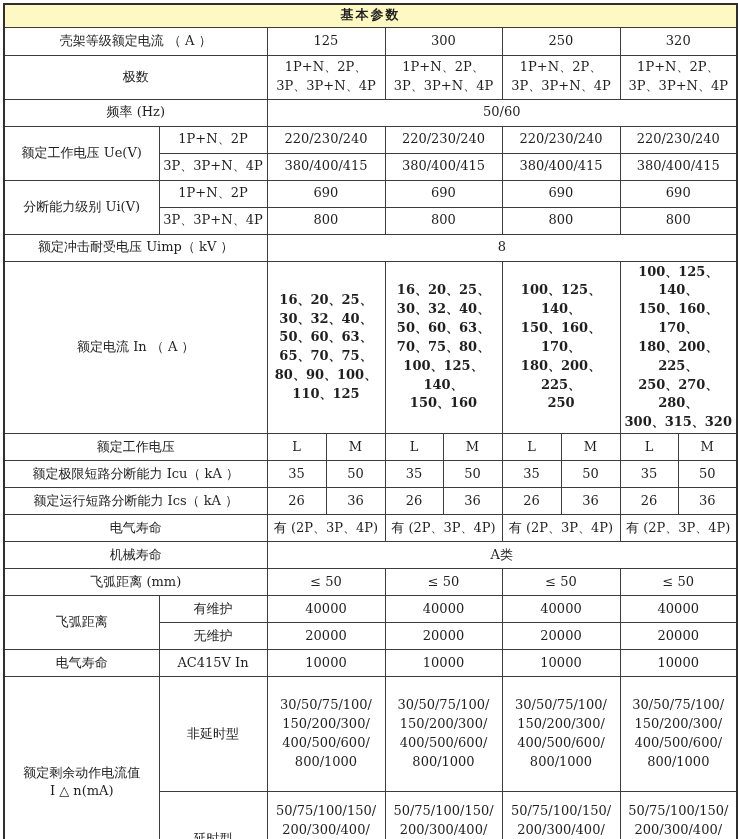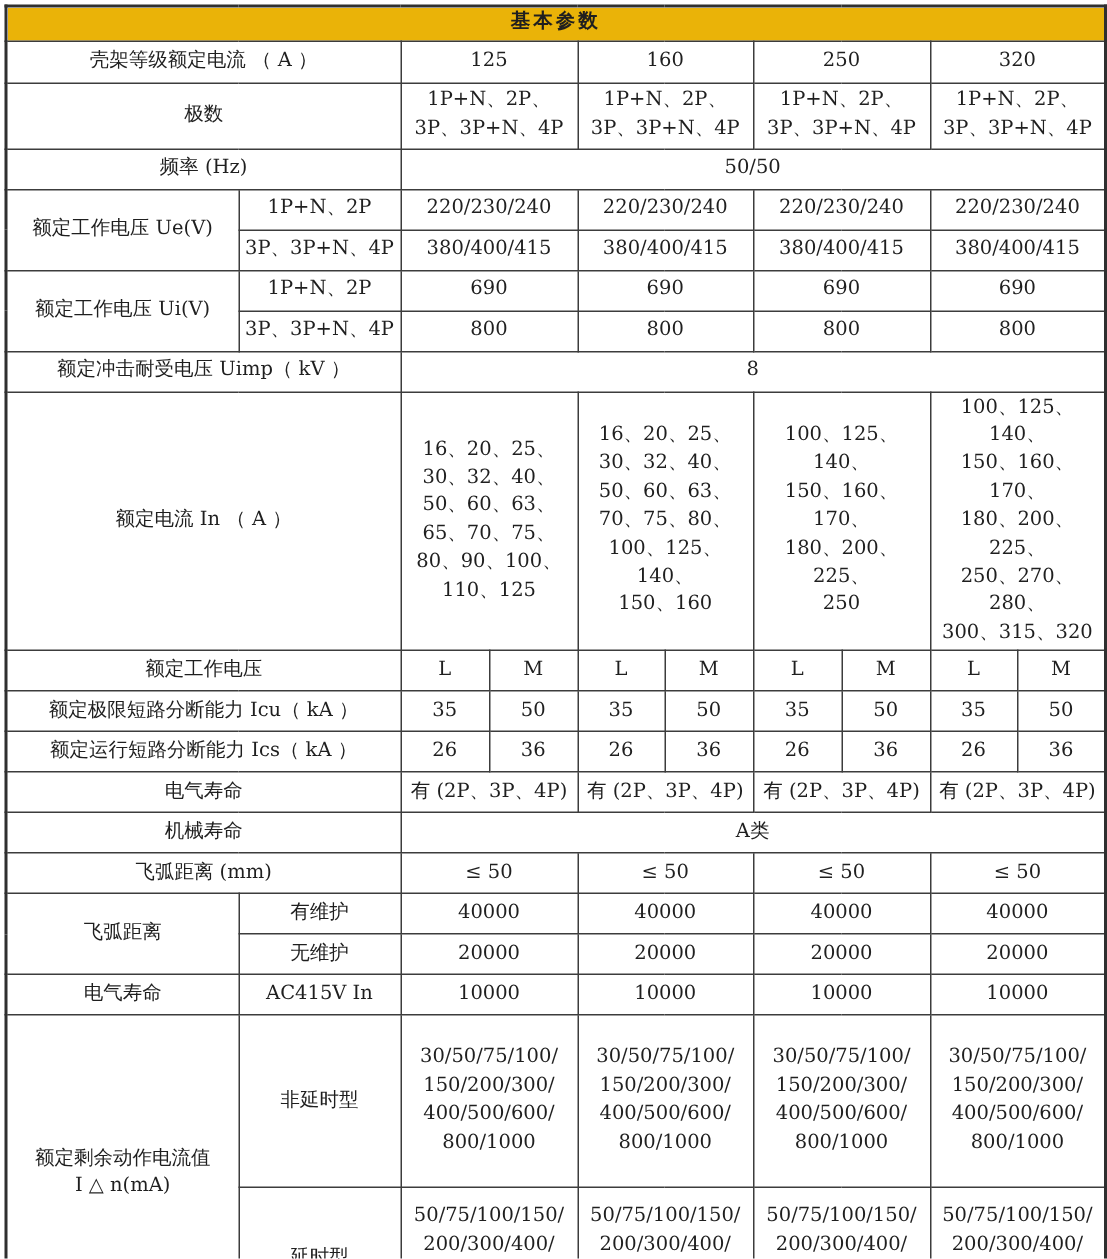--- a/index.html
+++ b/index.html
@@ -25,28 +25,28 @@
     border: 1px solid #3c3c3c;
     text-align: center;
     vertical-align: middle;
     font-size: 13px;
     line-height: 1.45;
     color: #1f1f1f;
     padding: 1px 3px;
     overflow: hidden;
   }
   td.title-cell {
-    background: #eab308;
+    background: #fef9c3;
     color: #ffffff;
     font-weight: bold;
     font-size: 15px;
     letter-spacing: 2px;
   }
   .pre { white-space: pre-line; }
-  .left { text-align: left; padding-left: 7px; }
+  .left { text-align: left; padding-left: 7px; font-weight: bold; }
   tr.h-title  { height: 23px; }
   tr.h-frame  { height: 28px; margin-left: 36px; }
   tr.h-poles  { height: 44px; margin-top: 44px; }
   tr.h-std    { height: 27px; }
   tr.h-in     { height: 118px; }
   tr.h-nd     { height: 115px; }
   tr.h-d      { height: 97px; }
 </style>
 </head>
 <body>
@@ -67,60 +67,60 @@
     </colgroup>
 
     <tbody>
         <tr class="h-title">
       <td class="title-cell" colspan="10">基本参数</td>
     </tr>
 
     <tr class="h-frame">
       <td colspan="2">壳架等级额定电流 （ A ）</td>
       <td colspan="2">125</td>
-      <td colspan="2">160</td>
+      <td colspan="2">300</td>
       <td colspan="2">250</td>
       <td colspan="2">320</td>
     </tr>
 
     <tr class="h-poles">
       <td colspan="2">极数</td>
       <td colspan="2" class="pre">1P+N、2P、
 3P、3P+N、4P</td>
       <td colspan="2" class="pre">1P+N、2P、
 3P、3P+N、4P</td>
       <td colspan="2" class="pre">1P+N、2P、
 3P、3P+N、4P</td>
       <td colspan="2" class="pre">1P+N、2P、
 3P、3P+N、4P</td>
     </tr>
 
     <tr class="h-std">
       <td colspan="2">频率 (Hz)</td>
-      <td colspan="8">50/50</td>
+      <td colspan="8">50/60</td>
     </tr>
 
     <tr class="h-std">
       <td rowspan="2">额定工作电压 Ue(V)</td>
       <td>1P+N、2P</td>
       <td colspan="2">220/230/240</td>
       <td colspan="2">220/230/240</td>
       <td colspan="2">220/230/240</td>
       <td colspan="2">220/230/240</td>
     </tr>
     <tr class="h-std">
       <td>3P、3P+N、4P</td>
       <td colspan="2">380/400/415</td>
       <td colspan="2">380/400/415</td>
       <td colspan="2">380/400/415</td>
       <td colspan="2">380/400/415</td>
     </tr>
 
     <tr class="h-std">
-      <td rowspan="2">额定工作电压 Ui(V)</td>
+      <td rowspan="2">分断能力级别 Ui(V)</td>
       <td>1P+N、2P</td>
       <td colspan="2">690</td>
       <td colspan="2">690</td>
       <td colspan="2">690</td>
       <td colspan="2">690</td>
     </tr>
     <tr class="h-std">
       <td>3P、3P+N、4P</td>
       <td colspan="2">800</td>
       <td colspan="2">800</td>

